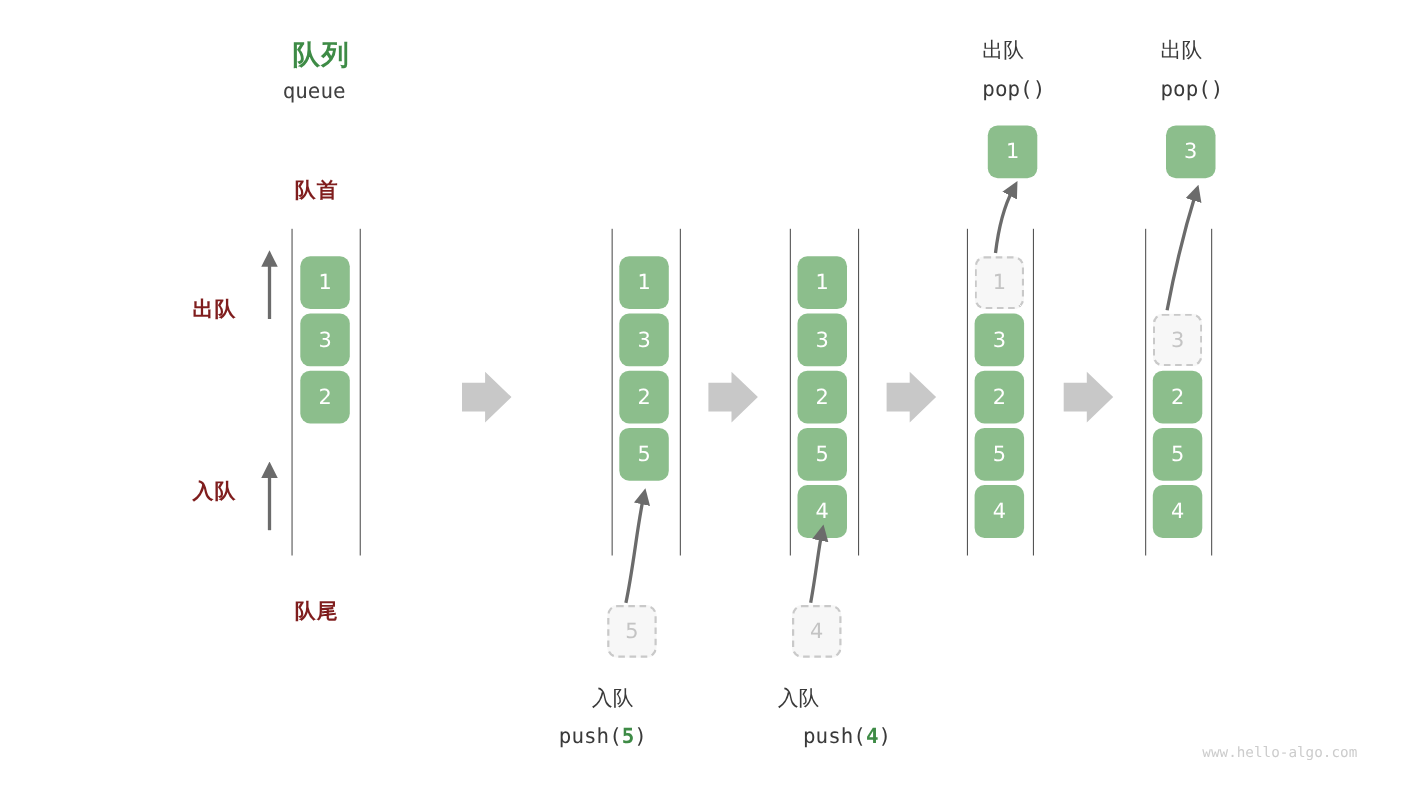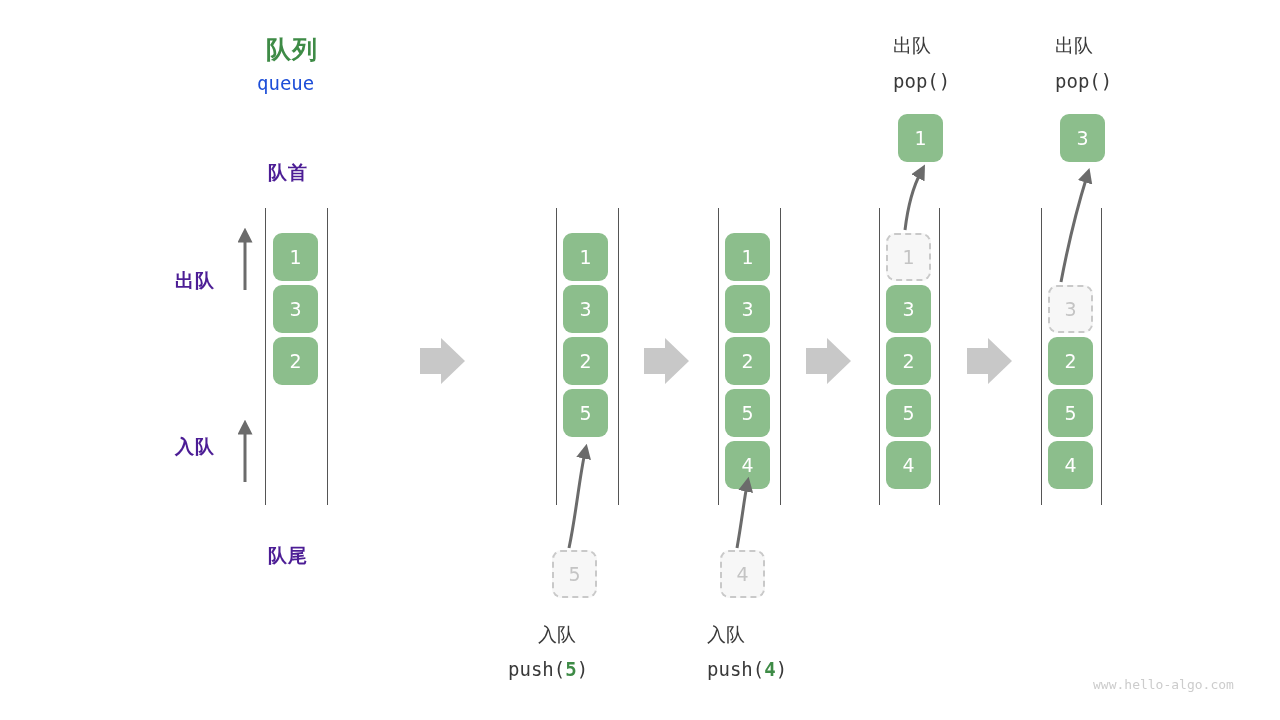--- a/index.html
+++ b/index.html
@@ -28,27 +28,27 @@
   .title-cn {
     font-size: 25px;
     font-weight: bold;
     color: #3e8b46;
     white-space: nowrap;
     letter-spacing: 1px;
   }
   .title-en {
     font-family: "DejaVu Sans Mono", "Liberation Mono", monospace;
     font-size: 19px;
-    color: #1d4ed8;
+    color: #404040;
     white-space: nowrap;
   }
   .label-bold {
     font-size: 19px;
     font-weight: bold;
-    color: #4c1d95;
+    color: #7f1d1d;
     white-space: nowrap;
     letter-spacing: 1px;
   }
   .op-cn {
     font-size: 19px;
     color: #3a3a3a;
     white-space: nowrap;
   }
   .op-code {
     font-family: "DejaVu Sans Mono", "Liberation Mono", monospace;
@@ -140,21 +140,21 @@
 
   <div class="cell filled abs" style="left:697px; top:233px;">1</div>
   <div class="cell filled abs" style="left:697px; top:285px;">3</div>
   <div class="cell filled abs" style="left:697px; top:337px;">2</div>
   <div class="cell filled abs" style="left:697px; top:389px;">5</div>
   <div class="cell filled abs" style="left:697px; top:441px;">4</div>
 
   <div class="cell ghost abs" style="left:692px; top:550px;">4</div>
 
   <div class="abs op-cn" style="left:679px; top:622px;">入队</div>
-  <div class="abs op-code" style="left:679px; top:658px;">push(<span class="arg">4</span>)</div>
+  <div class="abs op-code" style="left:702px; top:658px;">push(<span class="arg">4</span>)</div>
 
   <div class="abs op-cn" style="left:865px; top:33px;">出队</div>
   <div class="abs op-code" style="left:865px; top:70px;">pop()</div>
 
   <div class="cell filled abs" style="left:870px; top:114px;">1</div>
 
   <div class="rail" style="left:851px; top:208px; height:297px;"></div>
   <div class="rail" style="left:911px; top:208px; height:297px;"></div>
 
   <div class="cell ghost abs" style="left:858px; top:233px;">1</div>

